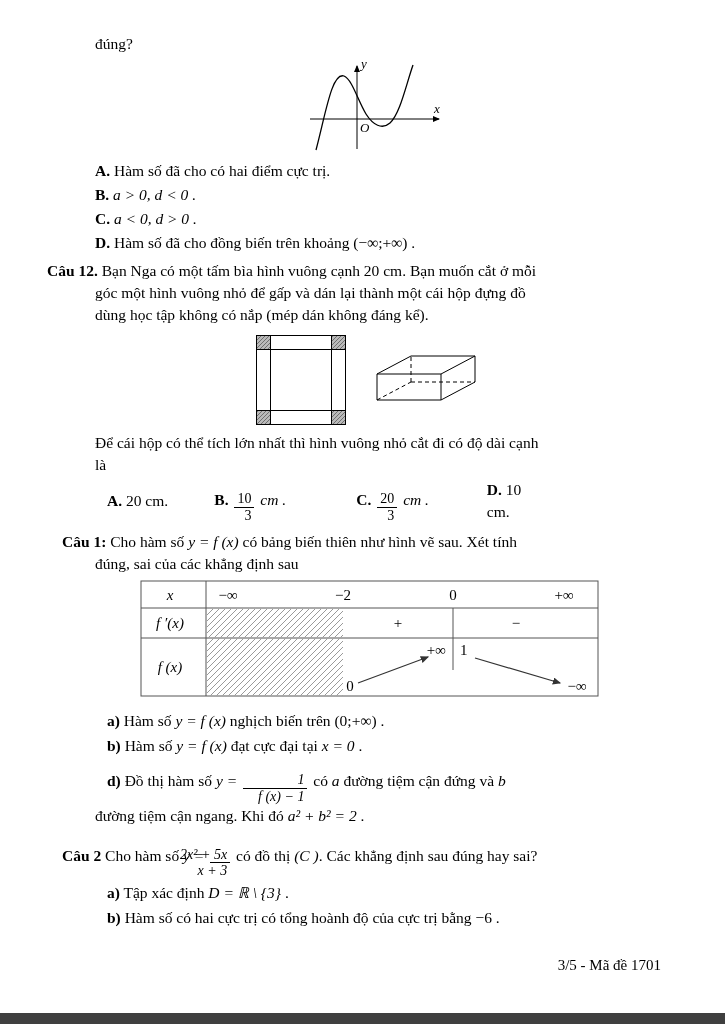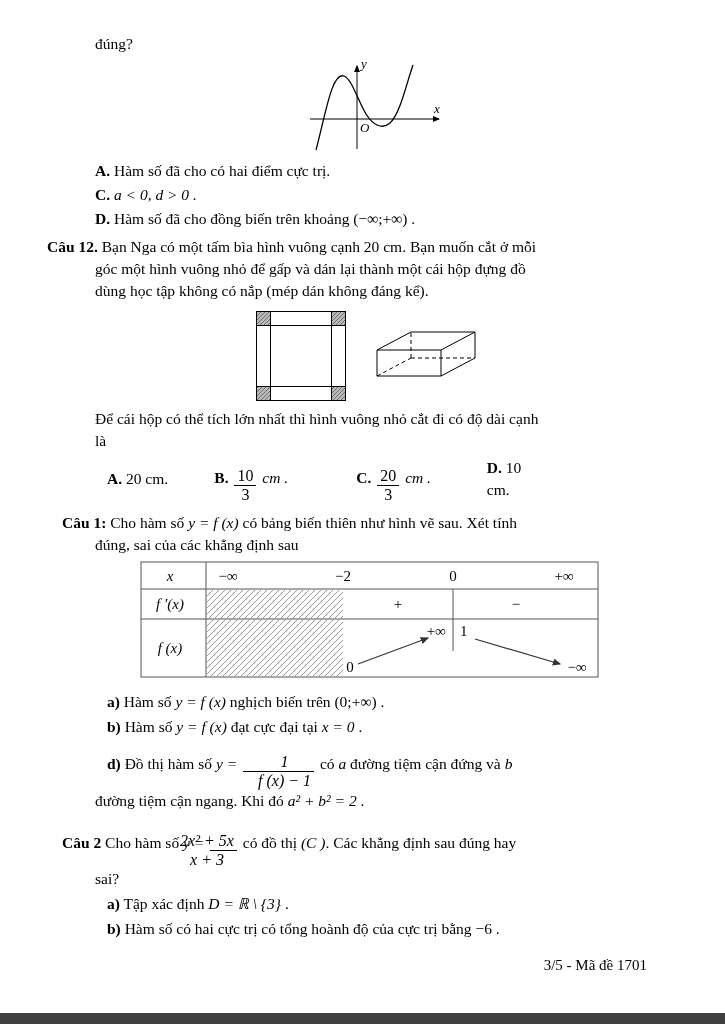--- a/index.html
+++ b/index.html
@@ -24,27 +24,27 @@
   .q12p { margin:6px 0 0 48px; text-indent:-48px; }
   .q-line { margin:2px 0 0 48px; }
   .q12opts { display:flex; align-items:center; margin:3px 0 0 60px; }
   .q12opts .c1w { width:121px; } .q12opts .c2w { width:160px; } .q12opts .c3w { width:147px; }
 
   .part2 { margin:8px 0 0 31px; }
   .cau { margin:8px 0 0 48px; text-indent:-33px; }
   .tbl-wrap { margin:5px 0 6px 93px; width:460px; }
   .item { margin:3px 0 0 48px; text-indent:12px; }
 
-  .frac { display:inline-flex; flex-direction:column; text-align:center; vertical-align:middle;
-          line-height:1.12; padding:0 2px; font-size:16px;margin-top:12px; }
+  .frac { display:inline-flex; flex-direction:column; text-align:right; vertical-align:middle;
+          line-height:1.12; padding:0 2px; font-size:14px;margin-top:12px; }
   .frac .num { border-bottom:1px solid #000; padding:0 3px; }
   .frac .den { padding:0 3px; }
   .frac.mf .num, .frac.mf .den { font-style:italic; }
 
-  .footer { position:absolute; top:955px; right:78px; font-size:15px; }
+  .footer { position:absolute; top:955px; right:64px; font-size:15px; }
   .bottom-bar { position:absolute; left:0; bottom:0; width:725px; height:11px; background:#3f3f3f; }
 
   svg text { font-family:"Liberation Serif","DejaVu Serif",serif; font-size:15px; fill:#000; }
   svg text.svgit { font-style:italic; }
   svg text.small { font-size:13px; }
 </style>
 </head>
 <body>
 
 <div class="page">
@@ -63,20 +63,21 @@
         <line x1="10" y1="62" x2="139" y2="62" stroke="#000" stroke-width="1" marker-end="url(#ah)"></line>
         <text class="svgit small" x="61" y="11">y</text>
         <text class="svgit small" x="134" y="56">x</text>
         <text class="svgit small" x="60" y="75">O</text>
         <path d="M16,93 C26,55 32,15 44,19 C52,22 58,44 66,57 C73,68 82,73 90,66 C100,57 106,28 113,8" fill="none" stroke="#000" stroke-width="1.3"></path>
       </svg>
     </div>
 
     <div>
       <div class="opt"><span class="bl">A.</span> <span>Hàm số đã cho có hai điểm cực trị.</span></div>
+      <div class="opt"><span class="bl">B.</span> <span class="math">a &gt; 0, d &lt; 0 .</span></div>
       <div class="opt"><span class="bl">C.</span> <span class="math">a &lt; 0, d &gt; 0 .</span></div>
       <div class="opt"><span class="bl">D.</span> <span>Hàm số đã cho đồng biến trên khoảng (−∞;+∞) .</span></div>
     </div>
 
     <p class="q12p"><span class="bl">Câu 12.</span> <span>Bạn Nga có một tấm bìa hình vuông cạnh 20 cm. Bạn muốn cắt ở mỗi góc một hình vuông nhỏ để gấp và dán lại thành một cái hộp đựng đồ dùng học tập không có nắp (mép dán không đáng kể).</span></p>
 
     <div class="fig-row">
       <svg width="92" height="92" viewBox="0 0 92 92">
         <defs>
           <pattern id="hatchg" width="4" height="4" patternUnits="userSpaceOnUse">

